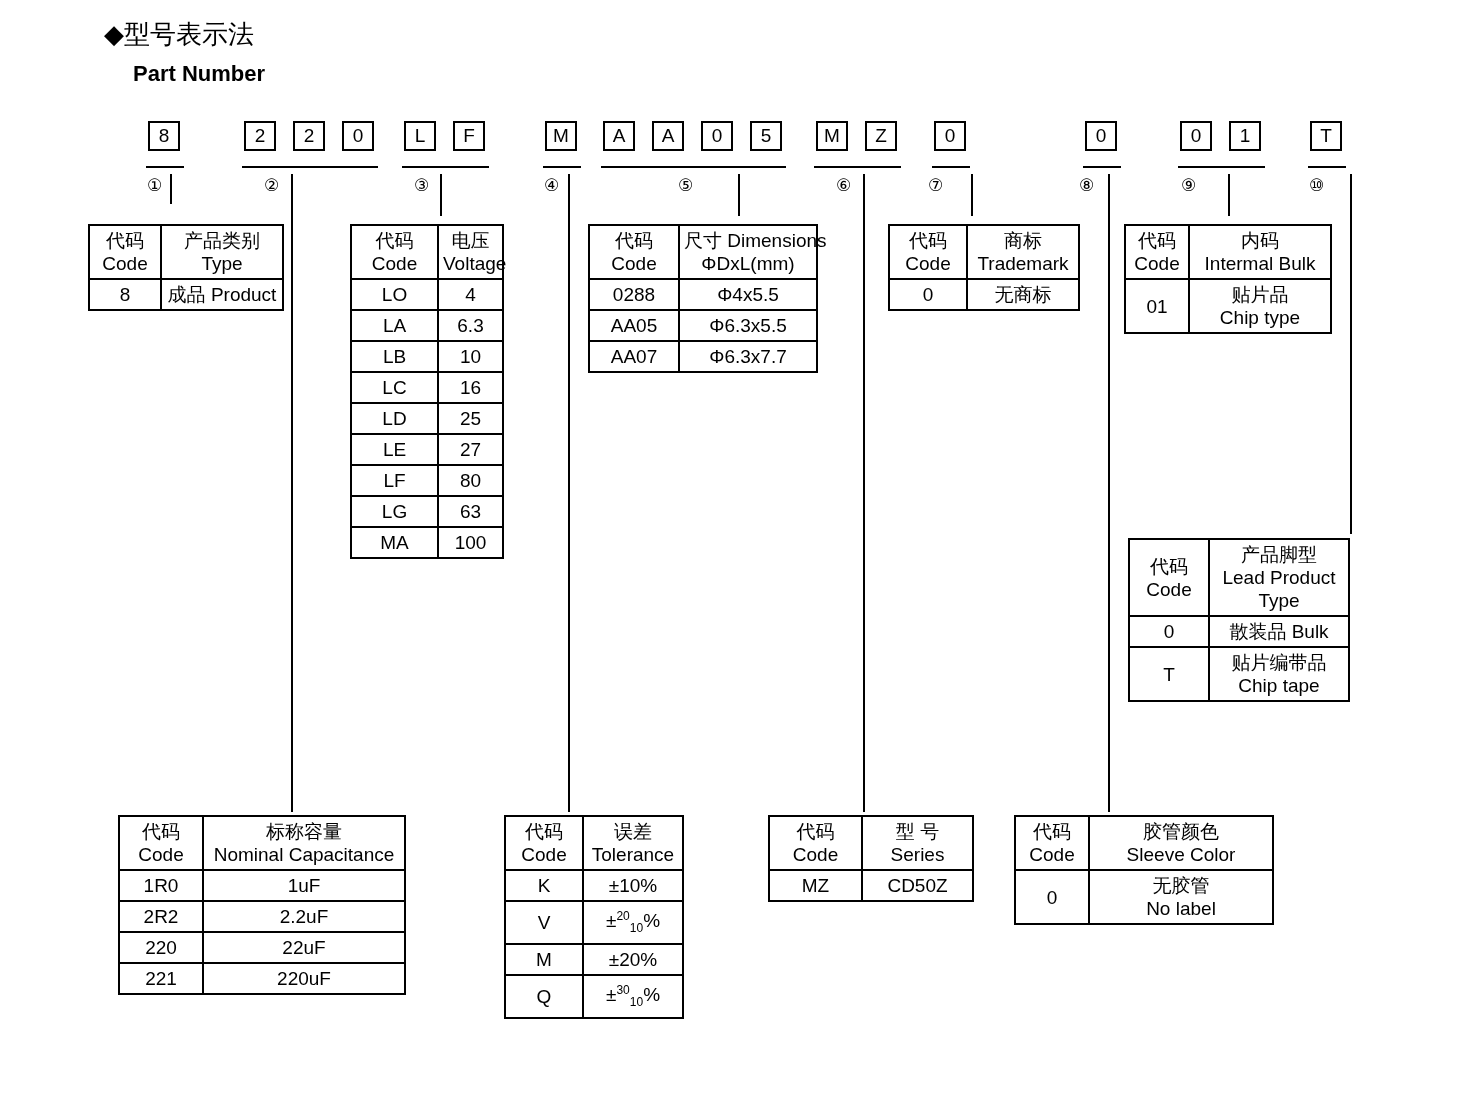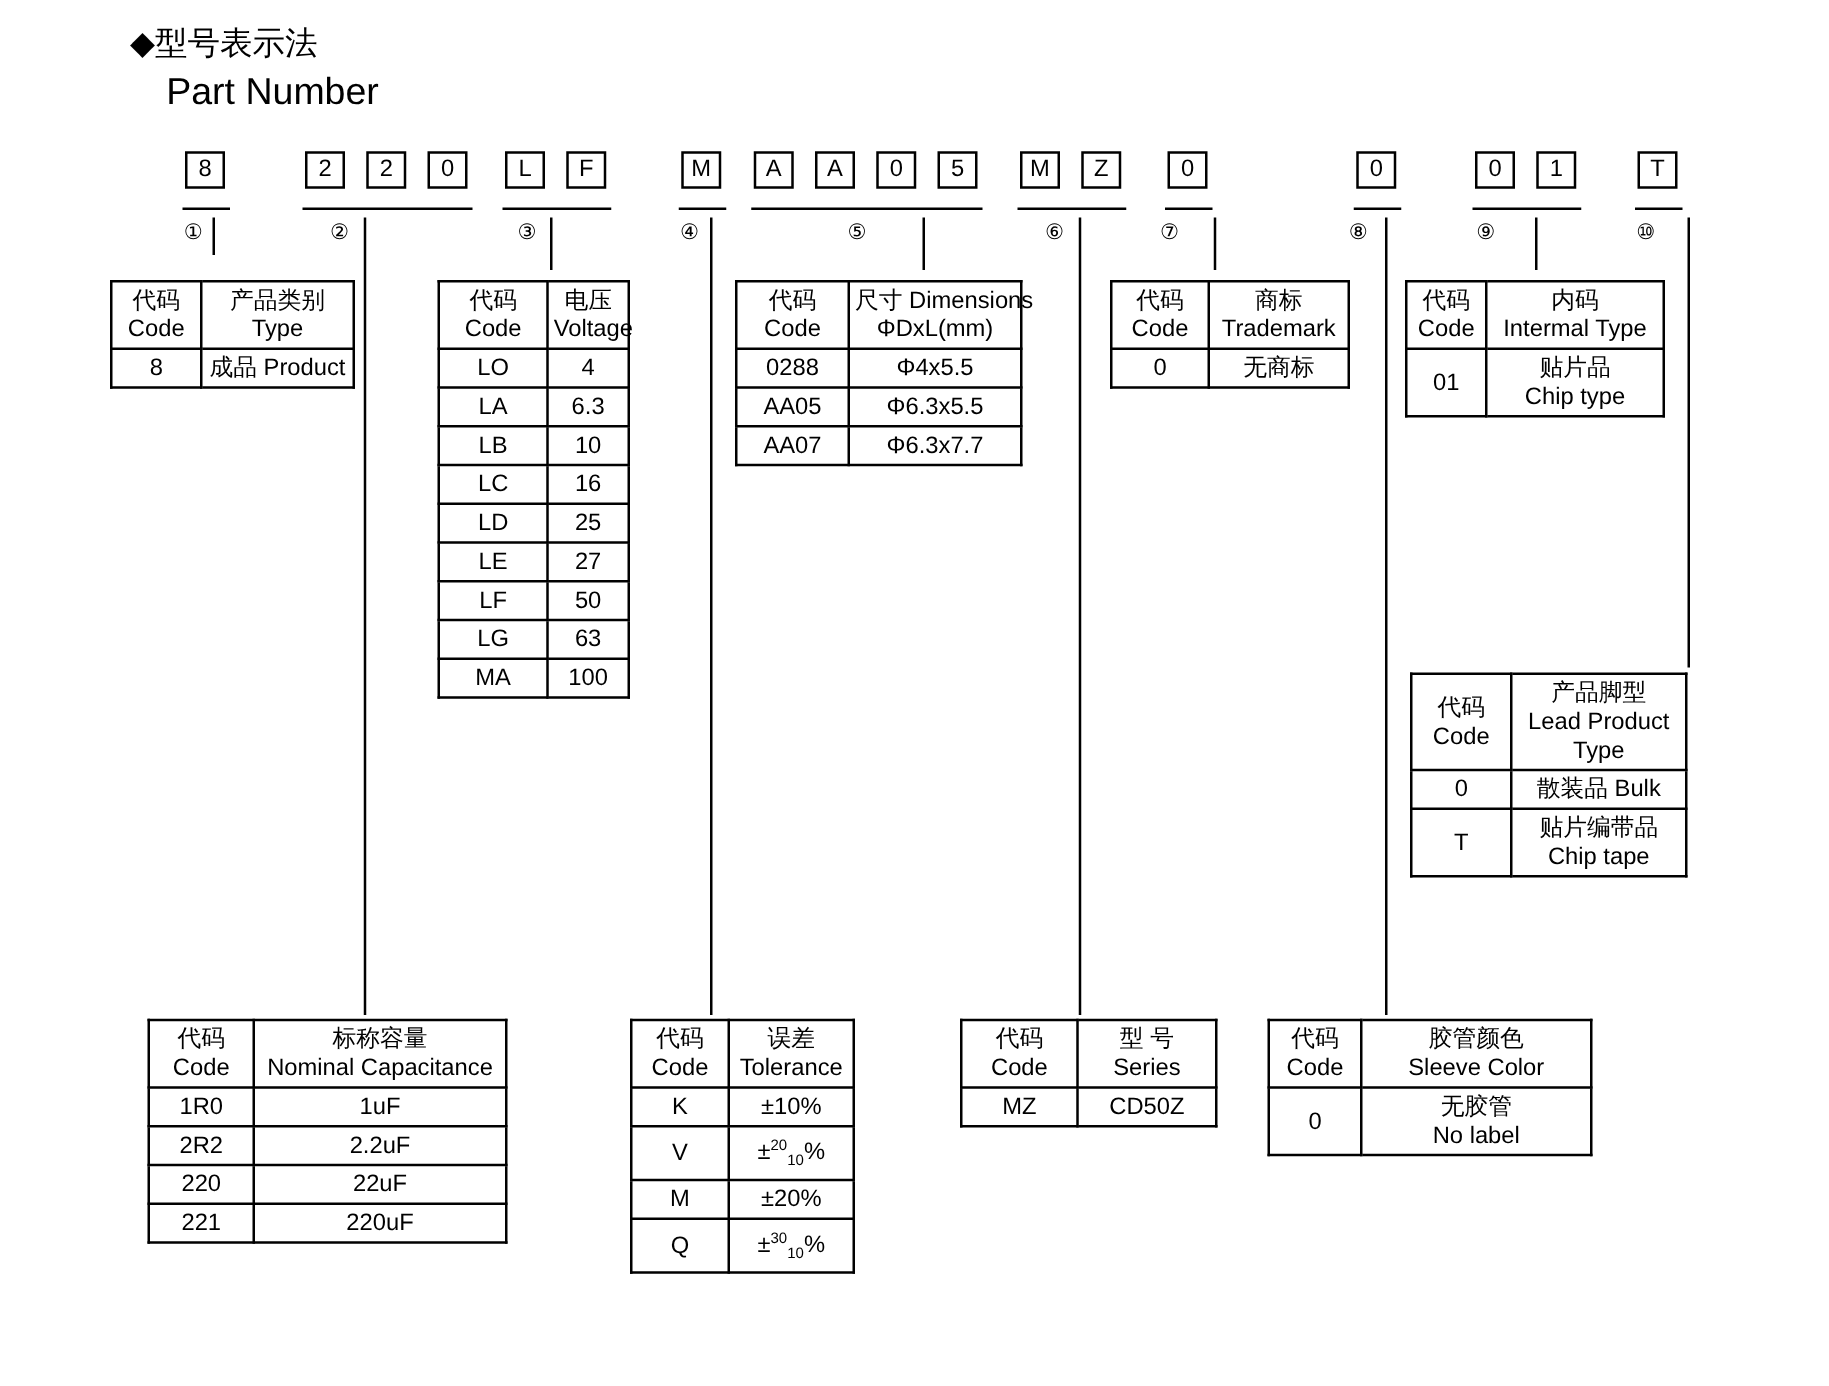--- a/index.html
+++ b/index.html
@@ -25,23 +25,24 @@
     left: 104px;
     top: 18px;
     font-size: 26px;
     line-height: 32px;
     white-space: nowrap;
   }
   .heading-en {
     position: absolute;
     left: 133px;
     top: 58px;
-    font-size: 30px;
+    font-size: 22px;
     line-height: 32px;
     white-space: nowrap;
+    font-weight: bold;
   }
 
   
   .codebox {
     position: absolute;
     box-sizing: border-box;
     border: 2px solid #000;
     height: 30px;
     display: flex;
     align-items: center;
@@ -208,21 +209,21 @@
     <tr>
           <td>LD</td>
           <td>25</td>
         </tr>
     <tr>
           <td>LE</td>
           <td>27</td>
         </tr>
     <tr>
           <td>LF</td>
-          <td>50</td>
+          <td>80</td>
         </tr>
     <tr>
           <td>LG</td>
           <td>63</td>
         </tr>
     <tr>
           <td>MA</td>
           <td>100</td>
         </tr>
   </tbody>
@@ -276,21 +277,21 @@
 
   <table class="ctable" style="left:1124px; top:224px; width:208px;">
     <tbody>
         <tr>
       <th class="hdr-two" style="width:54px;">
         <span>代码</span>
         <span>Code</span>
       </th>
       <th class="hdr-two">
         <span>内码</span>
-        <span class="nowrap">Intermal Type</span>
+        <span class="nowrap">Intermal Bulk</span>
       </th>
     </tr>
     <tr>
       <td>01</td>
       <td class="hdr-two">
         <span>贴片品</span>
         <span>Chip type</span>
       </td>
     </tr>
   </tbody>

